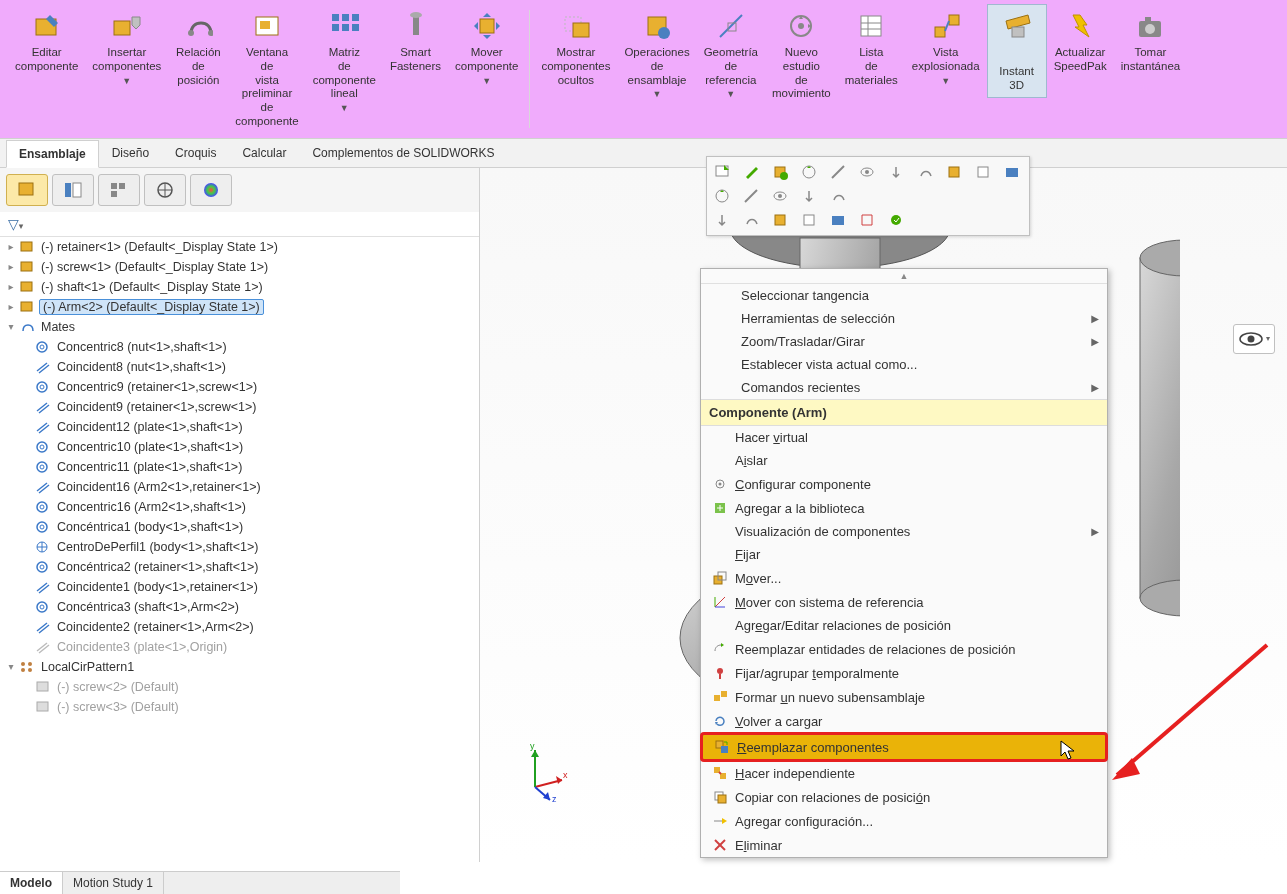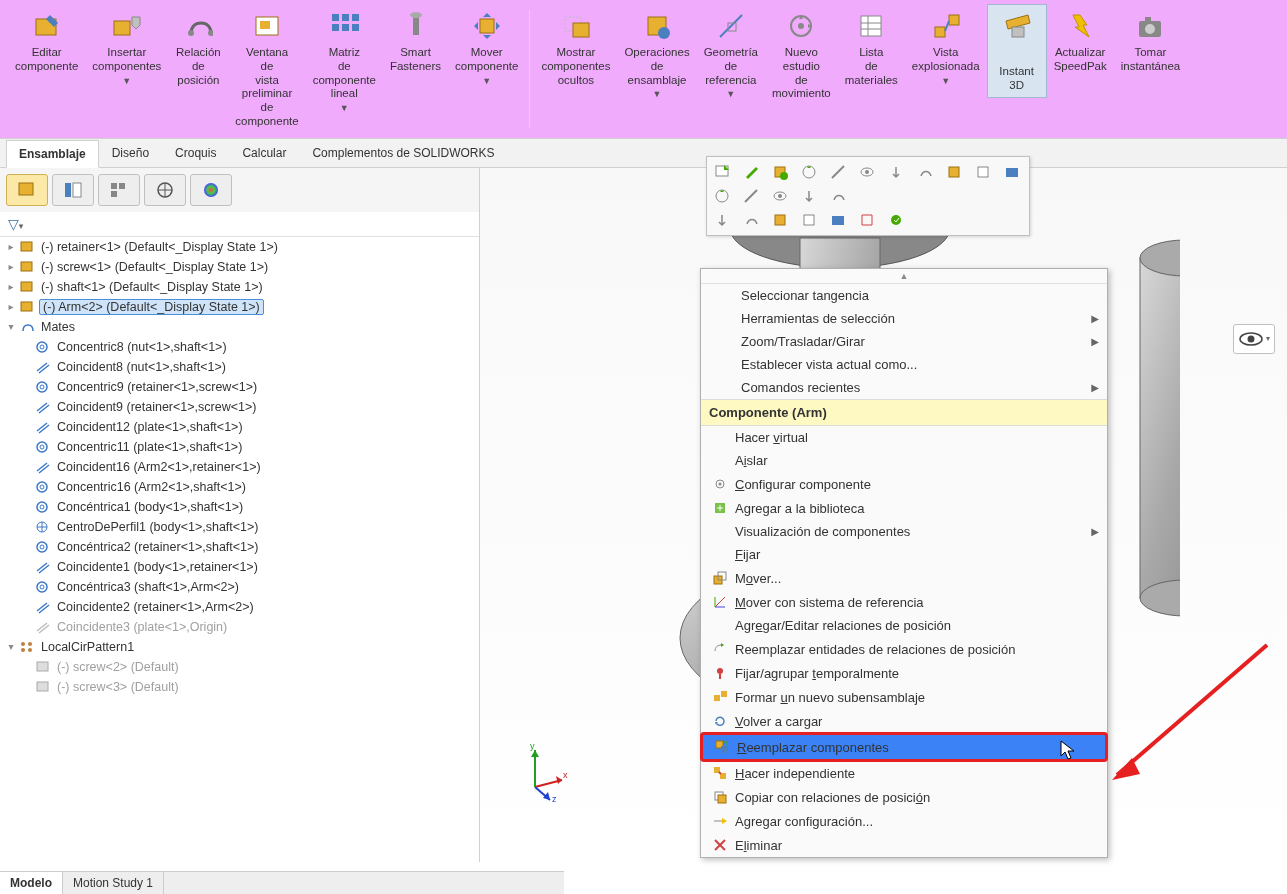--- a/index.html
+++ b/index.html
@@ -44,33 +44,33 @@
 
 
 .float-toolbar { position: absolute; left: 706px; top: 156px; background: #f8f8f8; border: 1px solid #c0c0c0; box-shadow: 1px 1px 3px rgba(0,0,0,0.15); padding: 3px; }
 .ft-row { display: flex; gap: 3px; }
 .ft-btn { width: 26px; height: 24px; display: flex; align-items: center; justify-content: center; cursor: pointer; border: 1px solid transparent; }
 
 
 .context-menu { position: absolute; left: 700px; top: 268px; width: 408px; background: #fafafa; border: 1px solid #b0b0b0; box-shadow: 2px 2px 6px rgba(0,0,0,0.25); font-size: 13px; }
 .cm-collapse { text-align: center; padding: 2px 0; border-bottom: 1px solid #e0e0e0; color: #888; font-size: 9px; cursor: pointer; }
 .cm-item { display: flex; align-items: center; padding: 4px 8px 4px 6px; cursor: pointer; }
-.cm-item.hl { background: #3b82f6; border: 3px solid #e62020; border-radius: 4px; margin: -1px; }
+.cm-item.hl { background: #eab308; border: 3px solid #e62020; border-radius: 4px; margin: -1px; }
 .cm-icon { width: 28px; display: flex; align-items: center; justify-content: center; }
 .cm-text { flex: 1; }
 .cm-arrow { color: #666; font-size: 10px; }
 .cm-header { font-weight: bold; padding: 5px 8px; background: #fef9c3; border-top: 1px solid #ddd; border-bottom: 1px solid #ddd; }
 .cm-sub { padding-left: 40px; }
 .u { text-decoration: underline; }
 
 
 .red-arrow { position: absolute; left: 1102px; top: 640px; width: 170px; height: 170px; pointer-events: none; }
 
 
-.bottom-tabs { position: absolute; left: 0; bottom: 0; display: flex; background: #eee; border-top: 1px solid #ccc; width: 564px; }
+.bottom-tabs { position: absolute; left: 0; bottom: 0; display: flex; background: #eee; border-top: 1px solid #ccc; width: 400px; }
 .bt-tab { padding: 4px 10px; font-size: 12px; border-right: 1px solid #ccc; cursor: pointer; }
 .bt-tab.active { background: #fff; font-weight: bold; }
 
 
 .model { position: absolute; left: 100px; top: -10px; width: 600px; height: 700px; }
 
 
 .eye { position: absolute; right: 12px; top: 156px; width: 42px; height: 30px; border: 1px solid #c0c0c0; border-radius: 3px; background: #fff; display: flex; align-items: center; justify-content: center; cursor: pointer; }
 
 
@@ -382,20 +382,30 @@
         </div>
         <div class="tree-row indent-1">
           <span class="tree-expand"></span>
           <span class="tree-icon">
             <svg width="16" height="14">
               <line x1="2" y1="11" x2="12" y2="3" stroke="#3a78c8" stroke-width="1.5"></line>
               <line x1="4" y1="13" x2="14" y2="5" stroke="#3a78c8" stroke-width="1.5"></line>
             </svg>
           </span>
           <span class="tree-label">Coincident12 (plate&lt;1&gt;,shaft&lt;1&gt;)</span>
+        </div>
+        <div class="tree-row indent-1">
+          <span class="tree-expand"></span>
+          <span class="tree-icon">
+            <svg width="16" height="14">
+              <circle cx="7" cy="7" r="5" fill="none" stroke="#3a78c8" stroke-width="1.5"></circle>
+              <circle cx="7" cy="7" r="2" fill="none" stroke="#3a78c8"></circle>
+            </svg>
+          </span>
+          <span class="tree-label">Concentric10 (plate&lt;1&gt;,shaft&lt;1&gt;)</span>
         </div>
         <div class="tree-row indent-1">
           <span class="tree-expand"></span>
           <span class="tree-icon">
             <svg width="16" height="14">
               <circle cx="7" cy="7" r="5" fill="none" stroke="#3a78c8" stroke-width="1.5"></circle>
               <circle cx="7" cy="7" r="2" fill="none" stroke="#3a78c8"></circle>
             </svg>
           </span>
           <span class="tree-label">Concentric11 (plate&lt;1&gt;,shaft&lt;1&gt;)</span>

